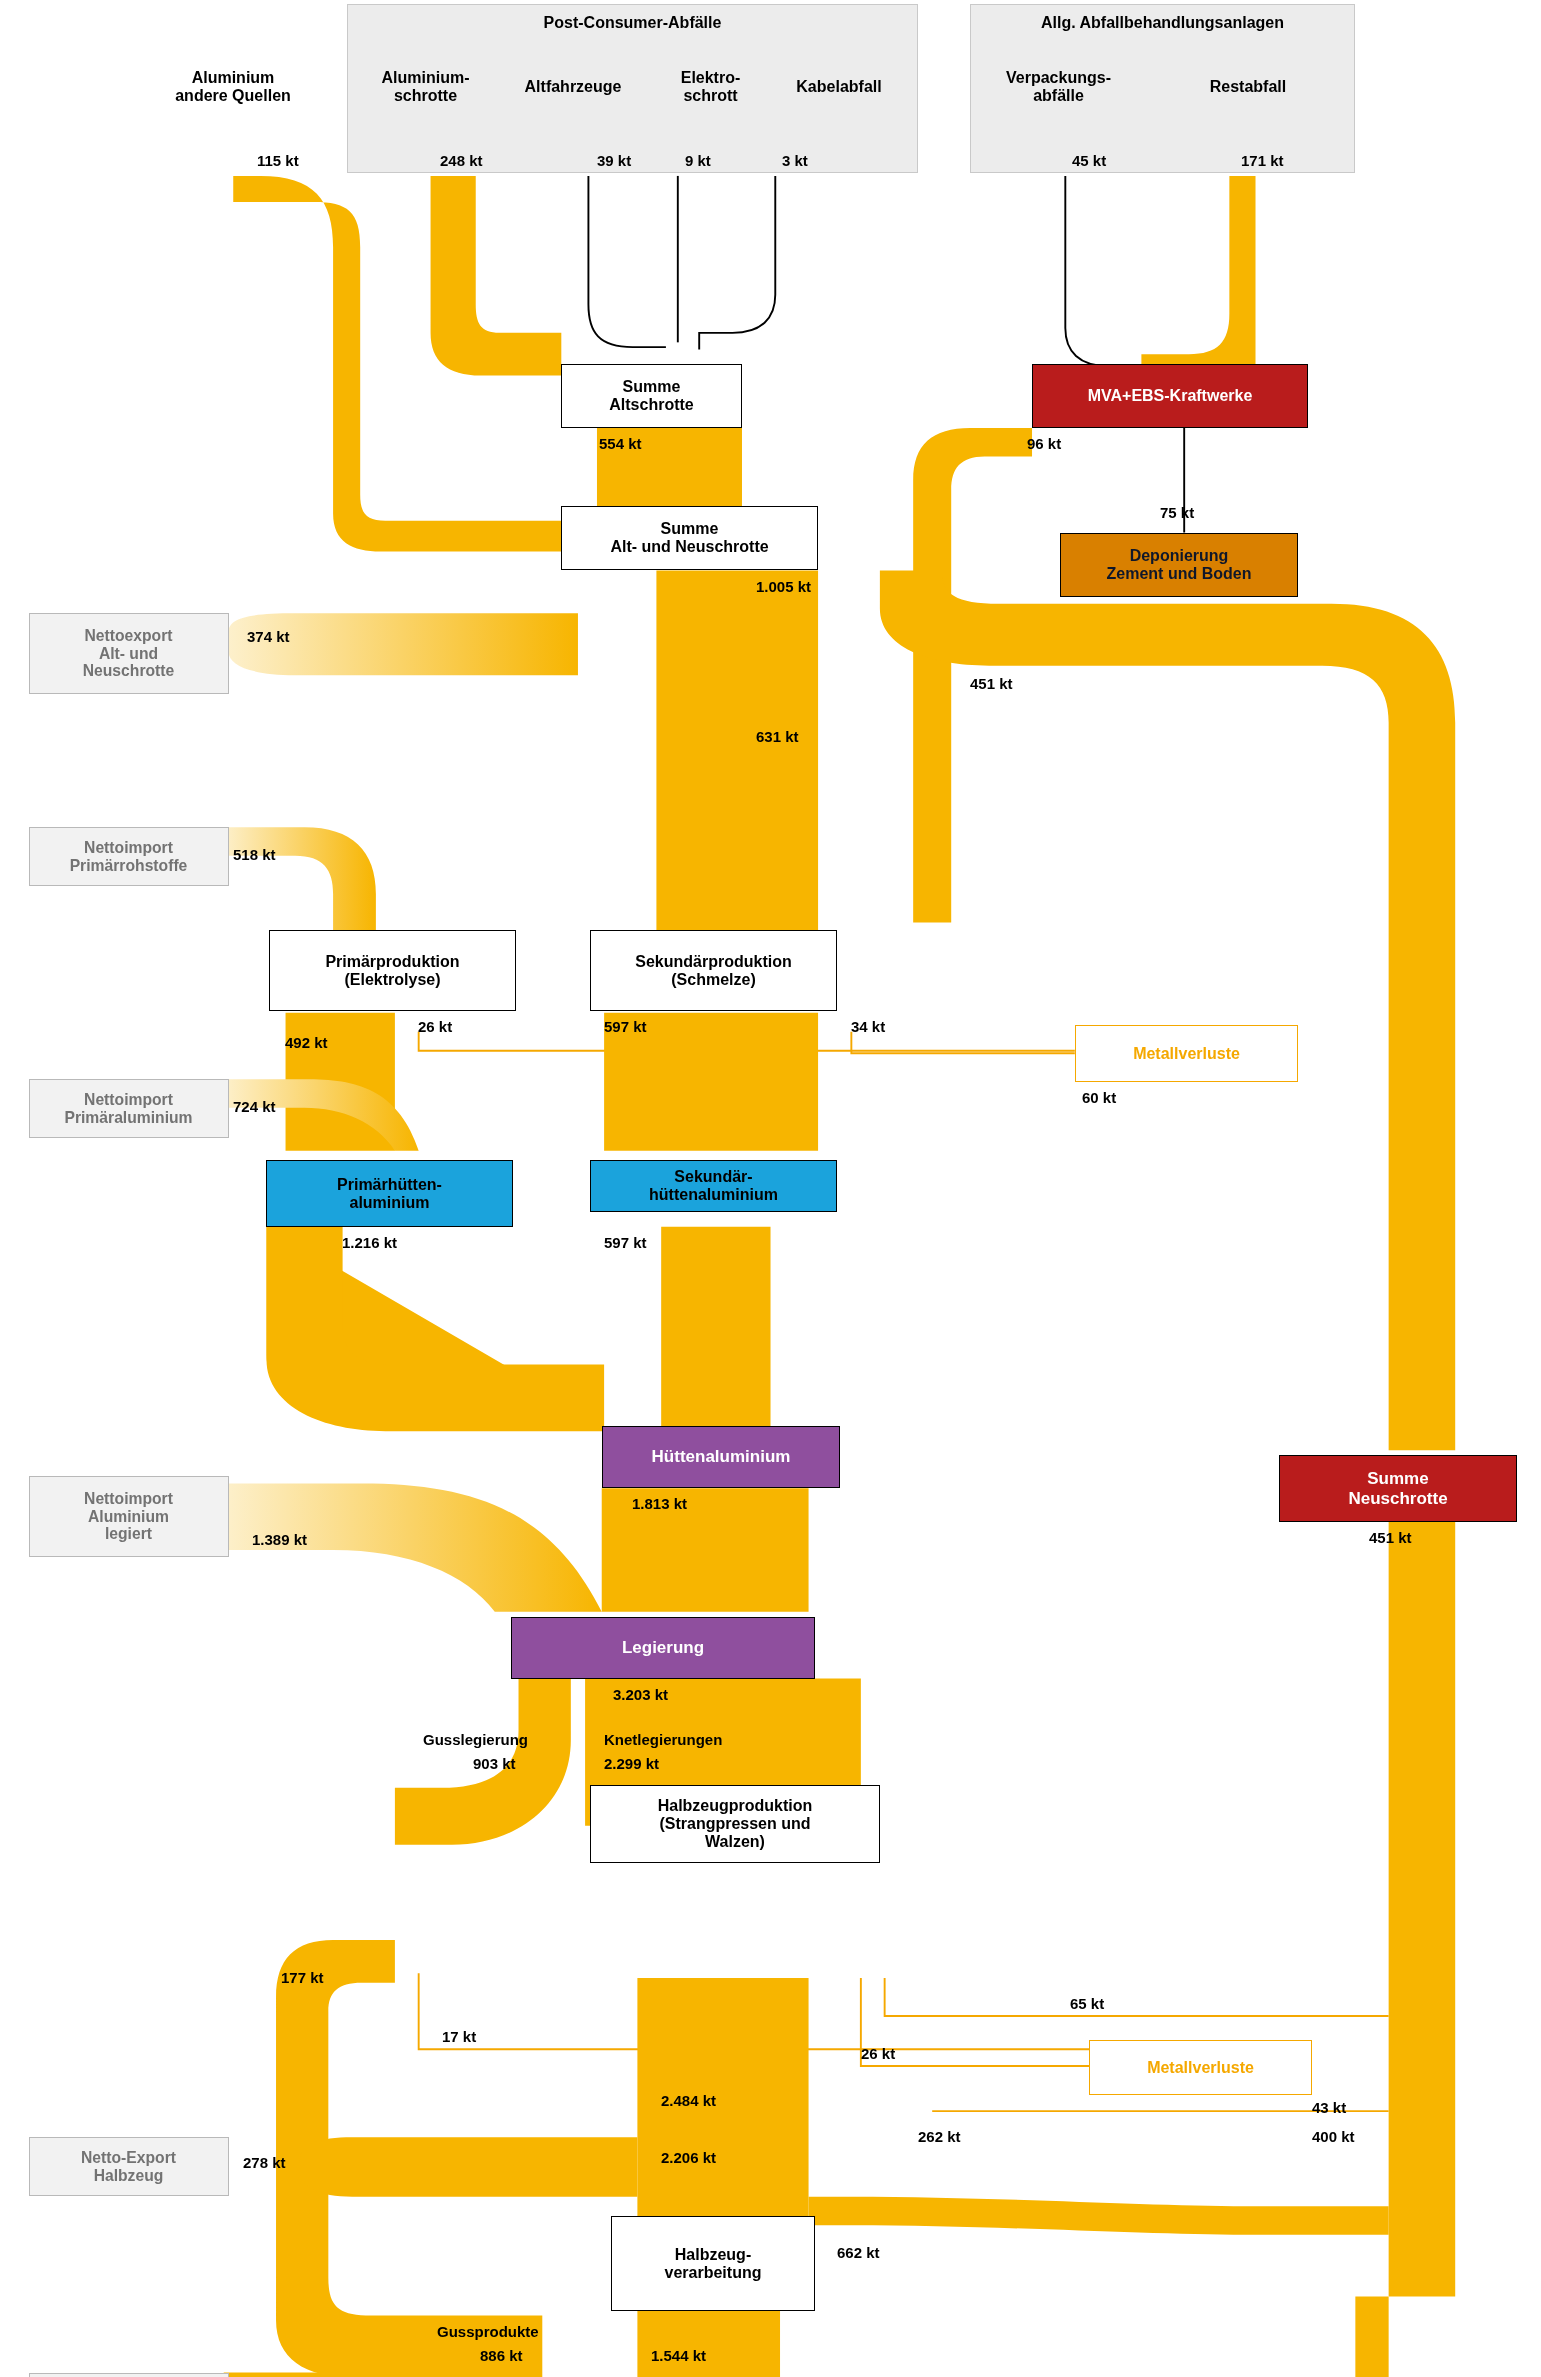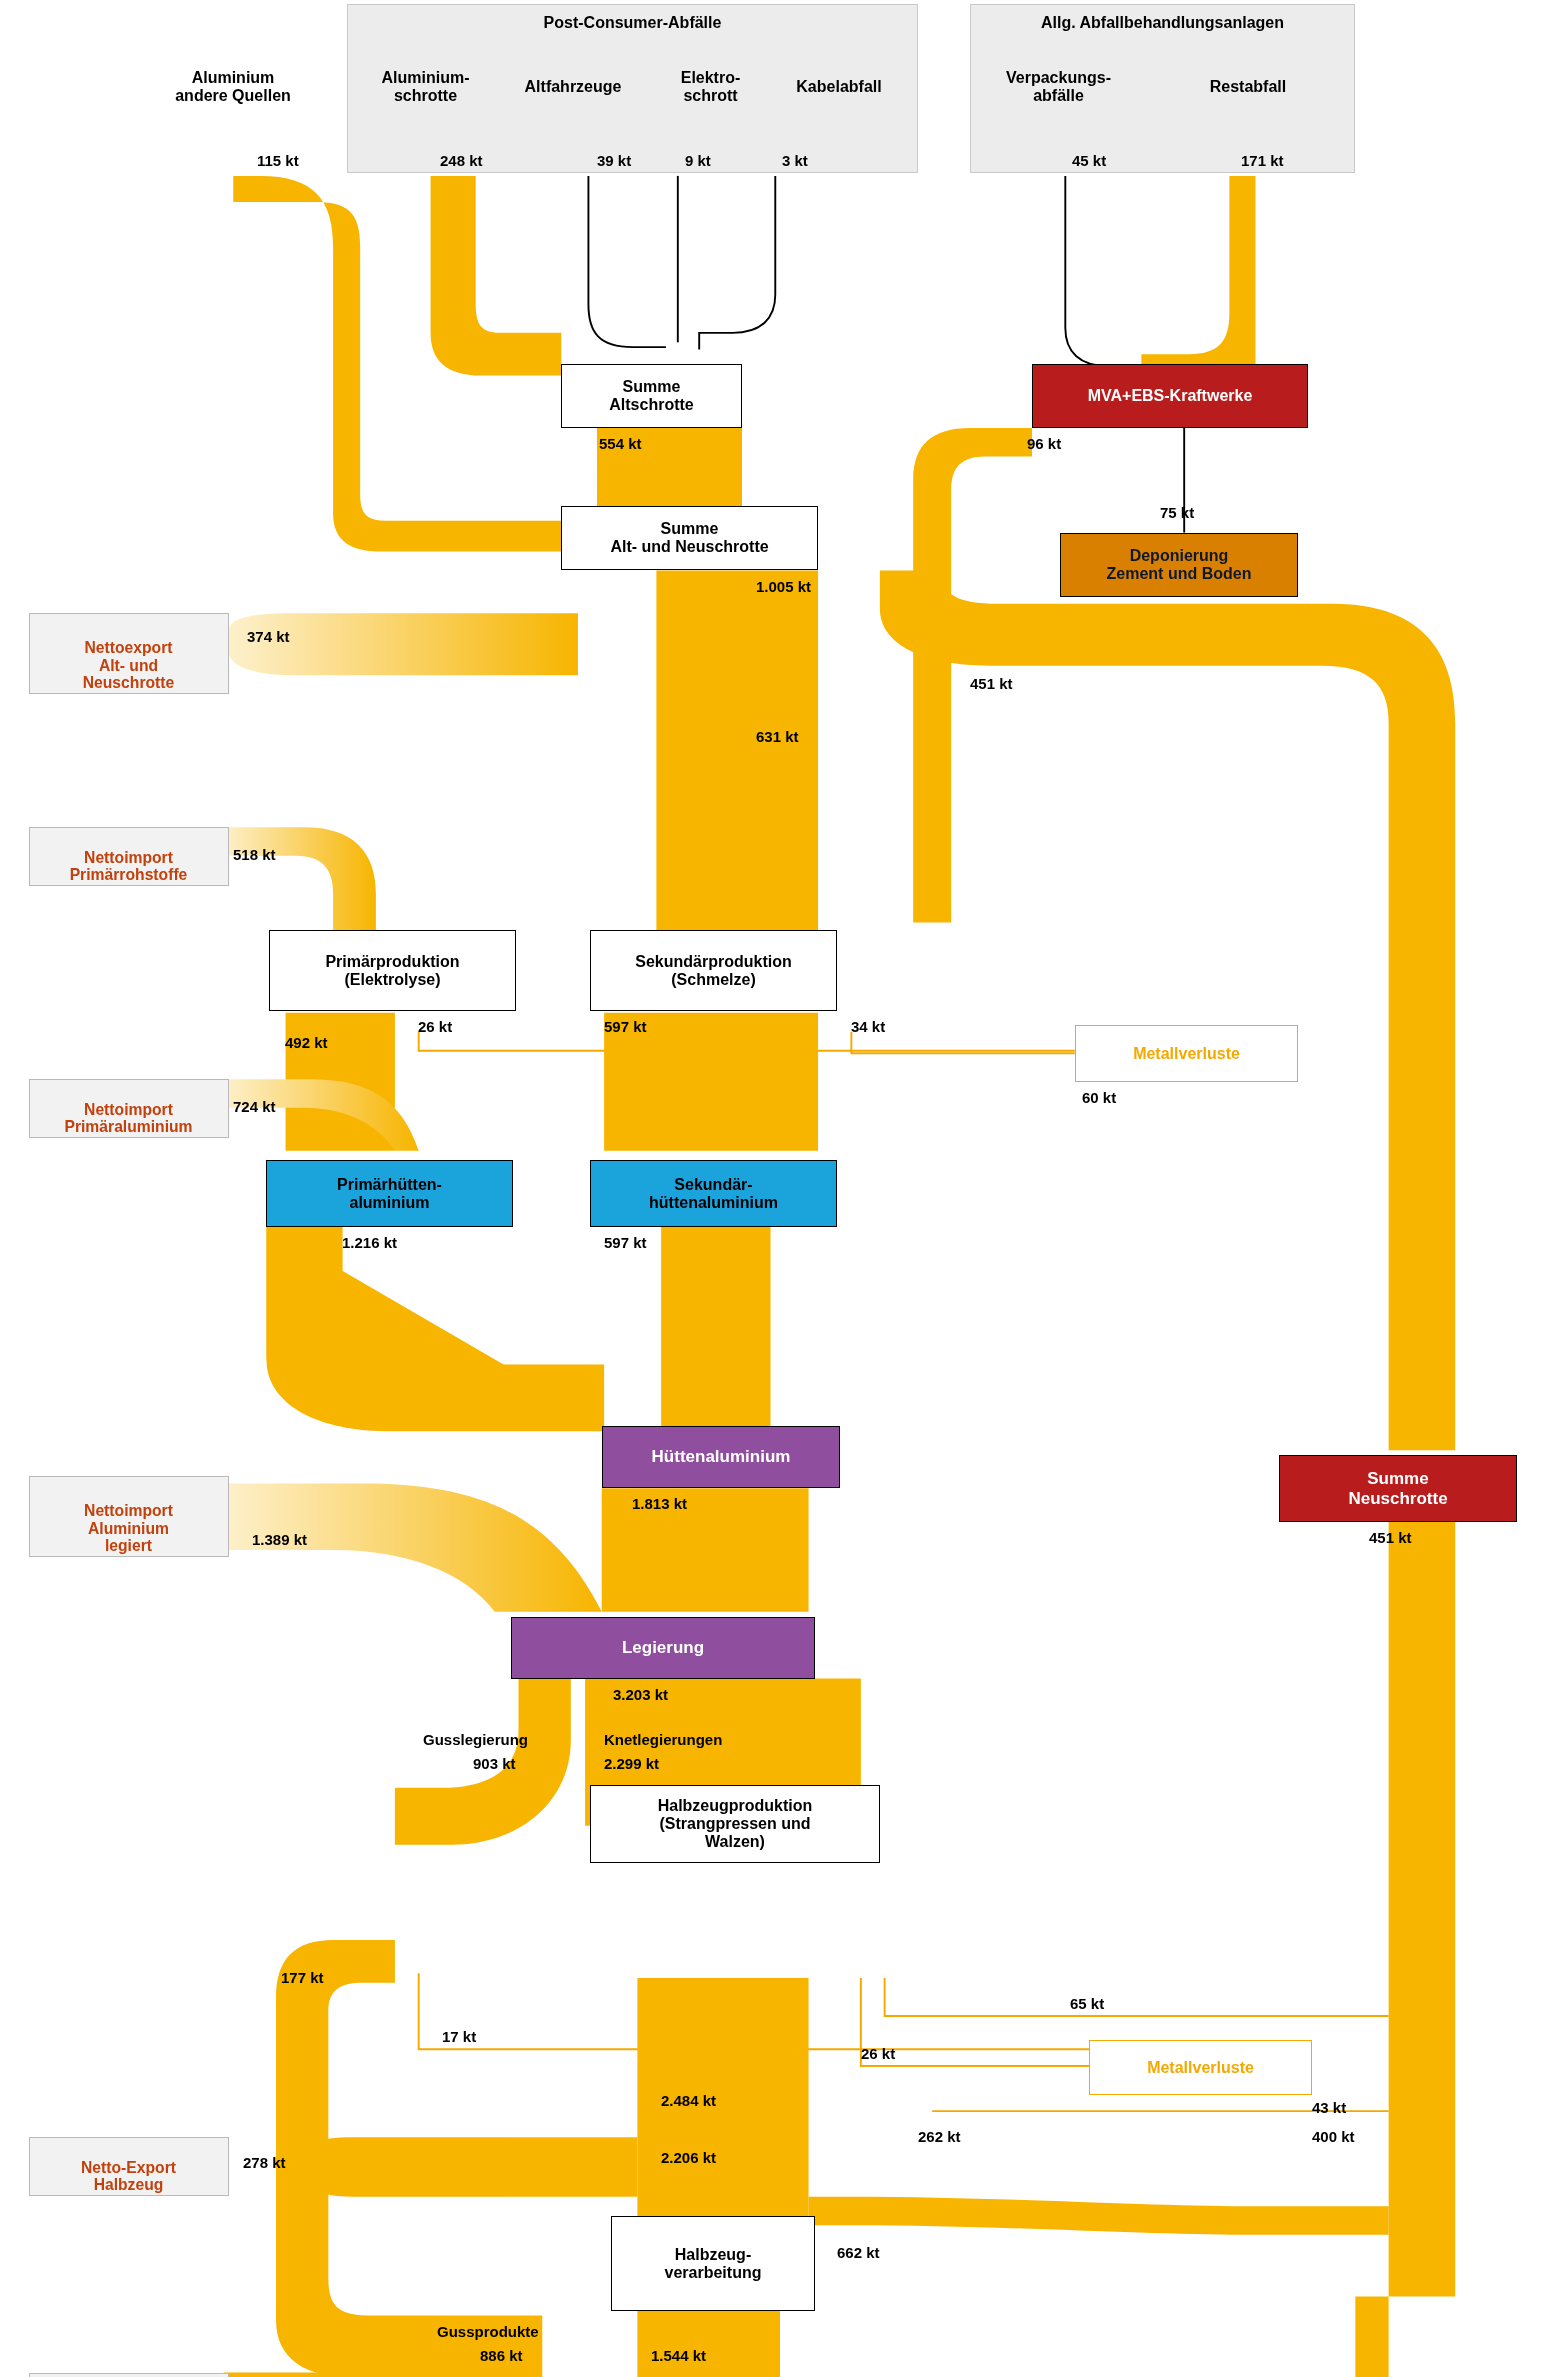--- a/index.html
+++ b/index.html
@@ -27,21 +27,21 @@
     background: #ffffff;
     color: #000000;
     padding: 1px 2.9px;
     z-index: 6;
   }
   .node.blue      { background:#1ba3dc; border-color:#000; color:#000; }
   .node.purple    { background:#8f4f9e; border-color:#000; color:#ffffff; }
   .node.green     { background:#b91c1c; border-color:#000; color:#ffffff; }
   .node.orange    { background:#d98000; border-color:#000; color:#0f172a; }
   .node.loss      { background:#ffffff; border:1.4px solid #f5a800; color:#f5a800; }
-  .node.plain     { background:#f2f2f2; border:1.4px solid #b9b9b9; color:#c2410c; font-weight:bold;align-items:flex-end; }
+  .node.plain     { background:#f2f2f2; border:1.4px solid #b9b9b9; color:#737373; font-weight:bold; }
 
   
   .groupframe {
     position:absolute;
     background:#ececec;
     border:1px solid #c9c9c9;
     z-index:1;
   }
   .grouptitle {
     position:absolute;
@@ -499,21 +499,21 @@
   <div class="node plain" style="left:28.5px; top:1079px; width:200px; height:59px; font-size:15.7px;">
     <span>Nettoimport<br>Primäraluminium</span>
   </div>
   <div class="val" style="left:233px; top:1098px; font-size:15px;">724 kt</div>
 
   <div class="node blue" style="left:266px; top:1160px; width:247px; height:67px; font-size:16px;">
     <span>Primärhütten-<br>aluminium</span>
   </div>
   <div class="val" style="left:342px; top:1234px; font-size:15px;">1.216 kt</div>
 
-  <div class="node blue" style="left:590px; top:1160px; width:247px; height:67px; font-size:16px;">
+  <div class="node blue" style="left:590px; top:1160px; width:247px; height:52px; font-size:16px;">
     <span>Sekundär-<br>hüttenaluminium</span>
   </div>
   <div class="val" style="left:604px; top:1234px; font-size:15px;">597 kt</div>
 
   <div class="node purple" style="left:602px; top:1426px; width:238px; height:62px; font-size:17px;">
     <span>Hüttenaluminium</span>
   </div>
   <div class="val" style="left:632px; top:1495px; font-size:15px;">1.813 kt</div>
 
   <div class="node plain" style="left:28.5px; top:1476px; width:200px; height:81px; font-size:15.7px;">

